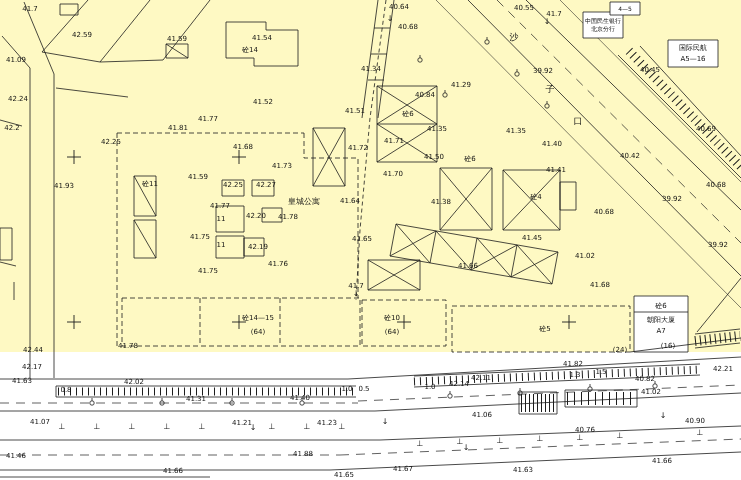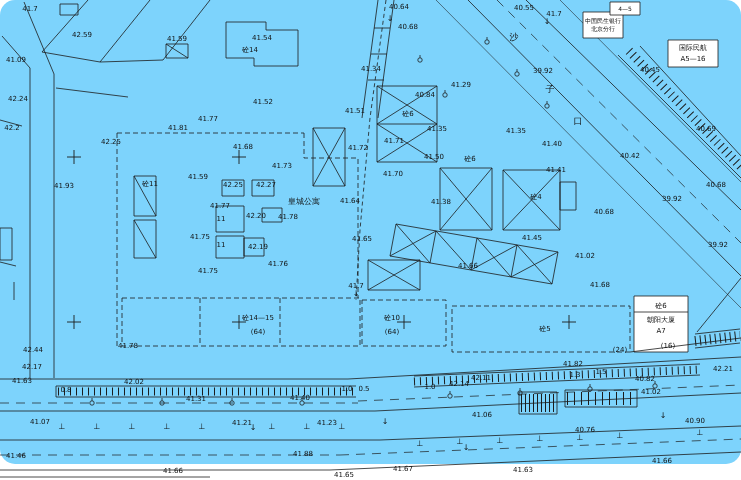--- a/index.html
+++ b/index.html
@@ -1,16 +1,16 @@
 <!DOCTYPE html>
 <html><head>
 <meta charset="utf-8">
 <style>
   html,body{margin:0;padding:0;background:#ffffff;width:741px;height:480px;overflow:hidden;}
-  .map-wrap{position:relative;width:741px;height:464px;background:#7dd3fc;border-radius:15px;}
+  .map-wrap{position:relative;width:741px;height:352px;background:#fef9c3;}
   svg{display:block;}
   svg *{vector-effect:non-scaling-stroke;}
   .lw path,.lw rect,.lw polygon{fill:none;stroke:#1c1c1c;stroke-width:0.8;}
   .lw .thin{stroke-width:0.55;}
   .lw .dash{stroke-dasharray:4 3;}
   .lw .dashL{stroke-dasharray:9 7;stroke-width:0.7;}
   .lw .bnd{stroke-dasharray:5 3;stroke-width:0.8;}
   .lw .white{fill:#ffffff;}
   .lw .hatch9{stroke-width:9;stroke-dasharray:1 4.5;}
   .lw .hatch10{stroke-width:10;stroke-dasharray:1 4;}

